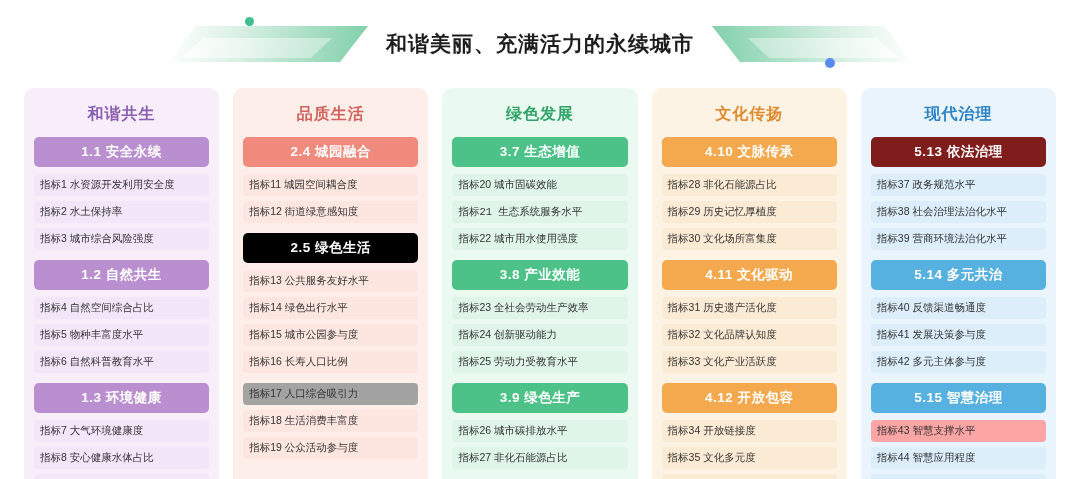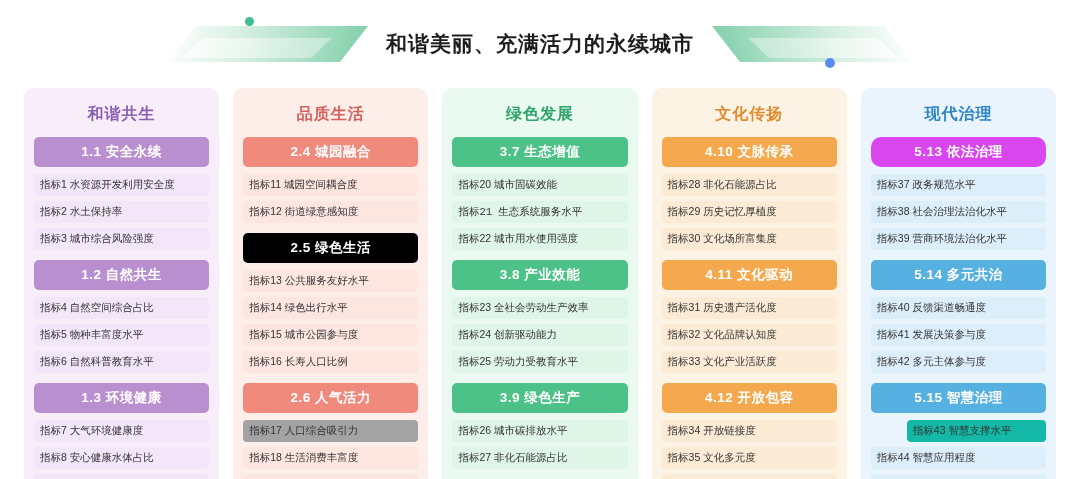--- a/index.html
+++ b/index.html
@@ -175,21 +175,20 @@
           <div class="item" style="background: rgb(253, 230, 224);">指标12  街道绿意感知度</div>
         </div>
         <div class="group">
           <div class="group-header" style="background: #000000;">2.5  绿色生活</div>
           <div class="item" style="background: rgb(253, 230, 224);">指标13  公共服务友好水平</div>
           <div class="item" style="background: rgb(253, 230, 224);">指标14  绿色出行水平</div>
           <div class="item" style="background: rgb(253, 230, 224);">指标15  城市公园参与度</div>
           <div class="item" style="background: rgb(253, 230, 224);">指标16  长寿人口比例</div>
         </div>
         <div class="group">
-          <div class="group-header" style="background: rgb(240, 138, 124);">2.6  人气活力</div>
           <div class="item" style="background: #a3a3a3;">指标17  人口综合吸引力</div>
           <div class="item" style="background: rgb(253, 230, 224);">指标18  生活消费丰富度</div>
           <div class="item" style="background: rgb(253, 230, 224);">指标19  公众活动参与度</div>
         </div>
       </div>
       <div class="column" style="background: rgb(234, 250, 240);">
         <div class="col-title" style="color: rgb(47, 163, 106);">绿色发展</div>
         <div class="group">
           <div class="group-header" style="background: rgb(76, 194, 136);">3.7  生态增值</div>
           <div class="item" style="background: rgb(223, 245, 232);">指标20  城市固碳效能</div>
@@ -225,33 +224,33 @@
         <div class="group">
           <div class="group-header" style="background: rgb(245, 169, 78);">4.12  开放包容</div>
           <div class="item" style="background: rgb(252, 235, 212);">指标34  开放链接度</div>
           <div class="item" style="background: rgb(252, 235, 212);">指标35  文化多元度</div>
           <div class="item" style="background: rgb(252, 235, 212);">指标36  社会包容度</div>
         </div>
       </div>
       <div class="column" style="background: rgb(233, 244, 252);">
         <div class="col-title" style="color: rgb(43, 131, 201);">现代治理</div>
         <div class="group">
-          <div class="group-header" style="background: #d946ef; border-radius: 10px;">5.13  依法治理</div>
+          <div class="group-header" style="background: #7f1d1d;">5.13  依法治理</div>
           <div class="item" style="background: rgb(220, 238, 250);">指标37  政务规范水平</div>
           <div class="item" style="background: rgb(220, 238, 250);">指标38  社会治理法治化水平</div>
           <div class="item" style="background: rgb(220, 238, 250);">指标39  营商环境法治化水平</div>
         </div>
         <div class="group">
           <div class="group-header" style="background: rgb(86, 176, 224);">5.14  多元共治</div>
           <div class="item" style="background: rgb(220, 238, 250);">指标40  反馈渠道畅通度</div>
           <div class="item" style="background: rgb(220, 238, 250);">指标41  发展决策参与度</div>
           <div class="item" style="background: rgb(220, 238, 250);">指标42  多元主体参与度</div>
         </div>
         <div class="group">
           <div class="group-header" style="background: rgb(86, 176, 224);">5.15  智慧治理</div>
-          <div class="item" style="background: #14b8a6; margin-left: 36px;">指标43  智慧支撑水平</div>
+          <div class="item" style="background: #fca5a5;">指标43  智慧支撑水平</div>
           <div class="item" style="background: rgb(220, 238, 250);">指标44  智慧应用程度</div>
           <div class="item" style="background: rgb(220, 238, 250);">指标45  政府治理效能</div>
         </div>
       </div>
     </div>
 
 </div>
 
 </body></html>

